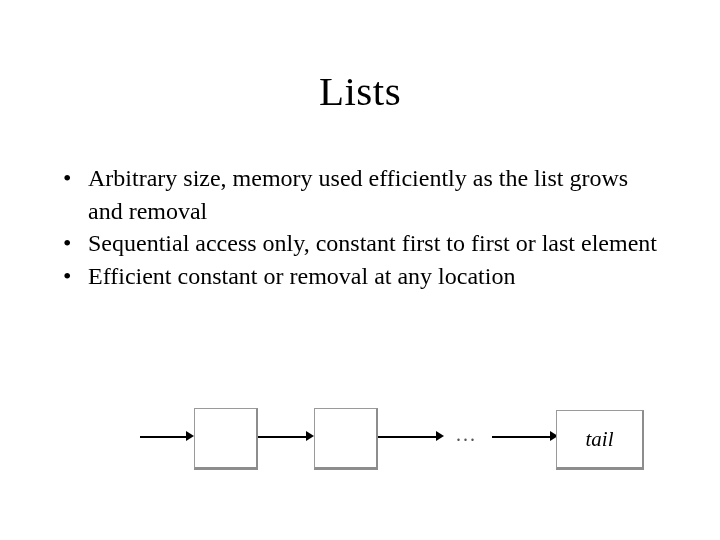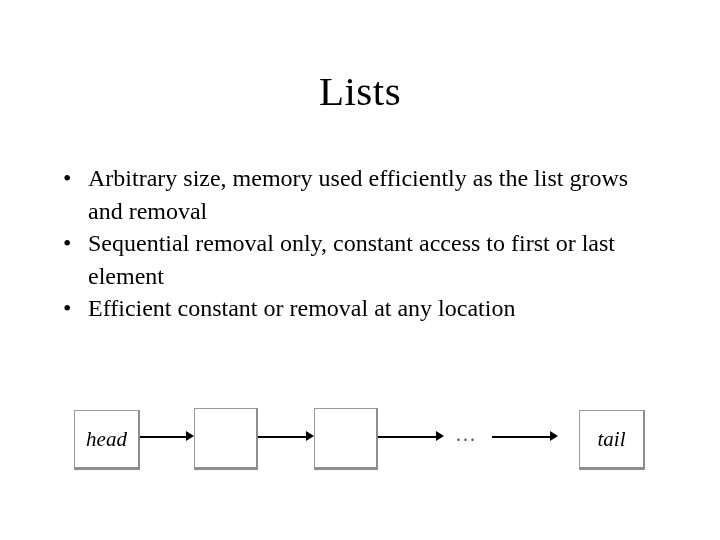--- a/index.html
+++ b/index.html
@@ -126,21 +126,21 @@
 
   <div class="slide-title">Lists</div>
 
   <ul class="body-list">
     <li class="bullet-item">
       <span class="bullet-dot">•</span>
       <span class="bullet-text">Arbitrary size, memory used efficiently as the list grows and removal</span>
     </li>
     <li class="bullet-item">
       <span class="bullet-dot">•</span>
-      <span class="bullet-text">Sequential removal only, constant access to first or last element</span>
+      <span class="bullet-text">Sequential access only, constant first to first or last element</span>
     </li>
     <li class="bullet-item">
       <span class="bullet-dot">•</span>
       <span class="bullet-text">Efficient constant or removal at any location</span>
     </li>
   </ul>
 
   <div class="diagram">
 
     <div class="link-line" style="left:140px; width:48px;"></div>
@@ -150,31 +150,28 @@
     <div class="arrow-head" style="left:306px;"></div>
 
     <div class="link-line" style="left:378px; width:60px;"></div>
     <div class="arrow-head" style="left:436px;"></div>
 
     <div class="ellipsis-mark" style="left:456px;">...</div>
 
     <div class="link-line" style="left:492px; width:60px;"></div>
     <div class="arrow-head" style="left:550px;"></div>
 
-    <div class="node-box" style="left:74px; top:22px; width:66px; height:60px;">
-      <span class="node-label">head</span>
-    </div>
 
     <div class="node-box" style="left:194px; top:20px; width:64px; height:62px;">
       <span class="node-label"></span>
     </div>
 
     <div class="node-box" style="left:314px; top:20px; width:64px; height:62px;">
       <span class="node-label"></span>
     </div>
 
-    <div class="node-box" style="left:579px; top:22px; width:66px; height:60px;">
+    <div class="node-box" style="left:556px; top:22px; width:88px; height:60px;">
       <span class="node-label">tail</span>
     </div>
 
   </div>
 
 </div>
 
 </body></html>

